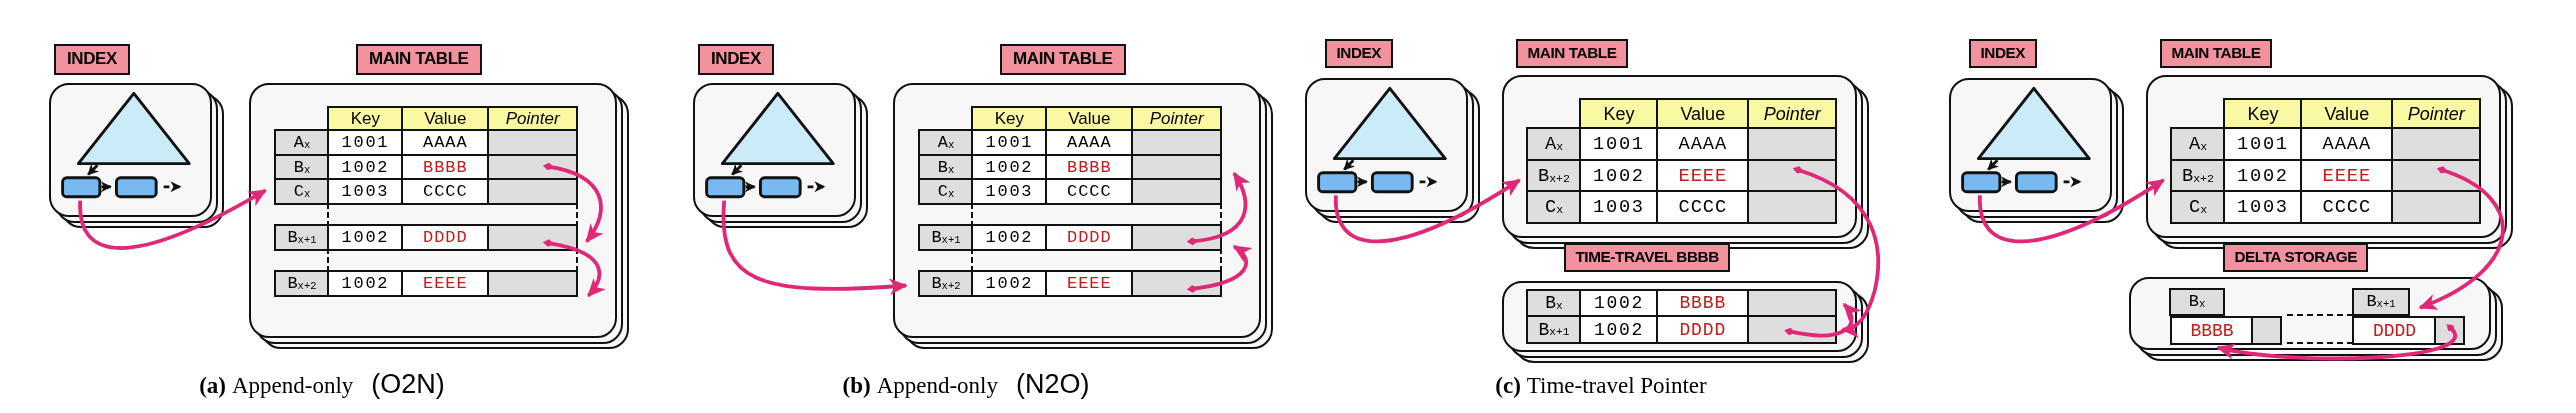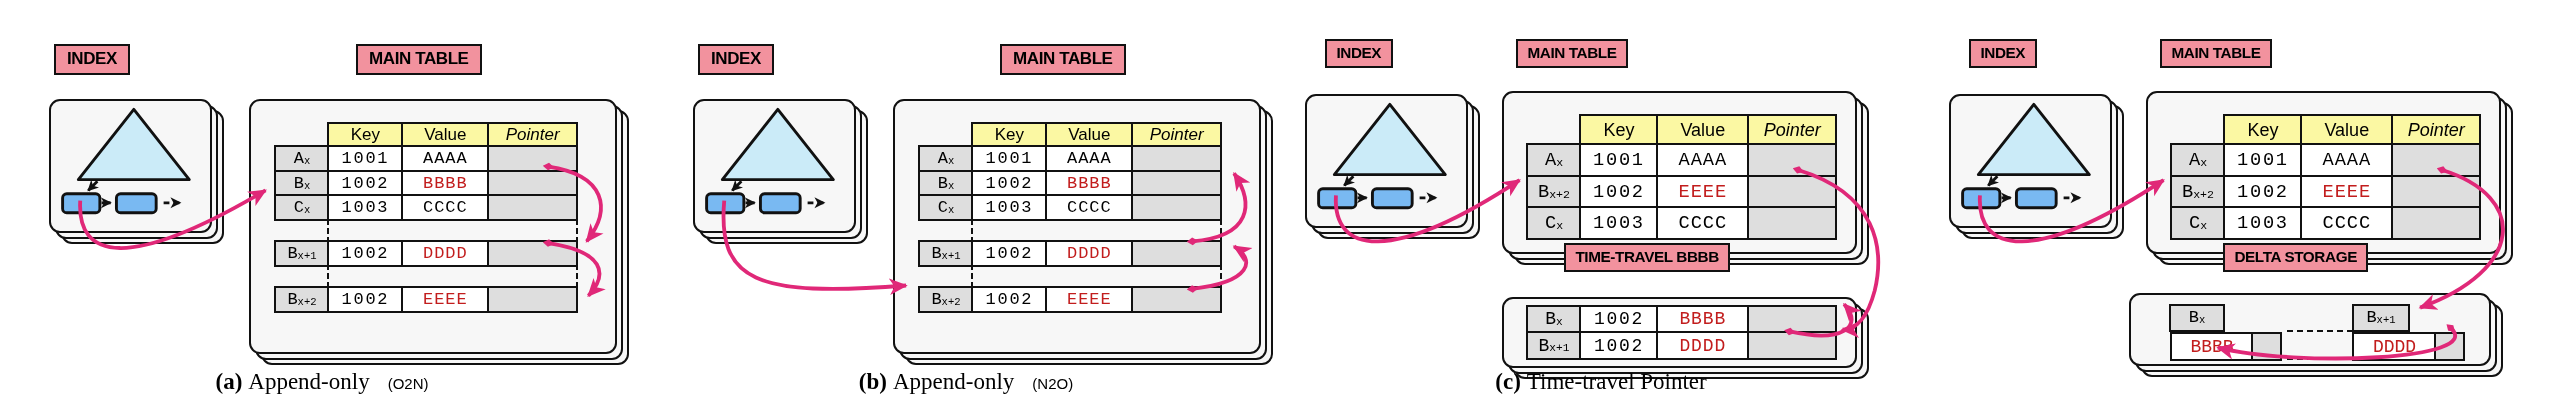--- a/index.html
+++ b/index.html
@@ -13,22 +13,22 @@
   .panel{position:absolute;top:0;width:644px;height:413px}
 
   
   .badge{position:absolute;display:inline-block;background:var(--pink_badge);
     border:2.6px solid var(--ink);border-radius:0;padding:3.4px 11px;
     font:bold 17px "Liberation Sans",sans-serif;color:#000;letter-spacing:-0.4px;white-space:nowrap}
   .badge.sm{font-size:15.3px;padding:3.4px 9.4px}
 
   
   .stack{position:absolute}
-  .layer,.card-face{position:absolute;left:0;top:16px;width:100%;height:100%;
-    background:var(--card_bg);border:2.6px solid var(--ink);border-radius:11px}
+  .layer,.card-face{position:absolute;left:0;top:0;width:100%;height:100%;
+    background:var(--card_bg);border:2.6px solid var(--ink);border-radius:20px}
   .layer.l2{transform:translate(12px,11px)}
   .layer.l1{transform:translate(6px,6px)}
   .card-face{overflow:visible}
 
   
   .vtable{position:absolute}
   .hrow{display:flex;margin-left:calc(var(--wl) - 2.6px)}
   .hcell{height:var(--hh);border:2.6px solid var(--ink);background:var(--header_yellow);
     display:flex;align-items:center;justify-content:center;
     font:400 var(--hfs) "Liberation Sans",sans-serif;color:#000}
@@ -65,21 +65,21 @@
   .dptr{height:29px;border:2.6px solid var(--ink);background:var(--cell_gray);margin-left:-2.6px}
   .ddash{position:absolute;height:0;border-top:2.6px dashed var(--ink)}
 
   
   svg.arrows{position:absolute;left:0;top:0;width:644px;height:413px;overflow:visible;pointer-events:none}
   .index-art{position:absolute;left:0;top:0;width:100%;height:100%;overflow:visible}
 
   .caption{position:absolute;left:0;right:0;top:369px;text-align:center;
     font:23px "Liberation Serif",serif;color:#000;white-space:nowrap}
   .ctag{font-weight:bold;margin-right:6px}
-  .csuf{font-family:"Liberation Sans",sans-serif;font-size:15px;margin-left:18px}
+  .csuf{font-family:"Liberation Sans",sans-serif;font-size:27px;margin-left:18px}
 </style>
 </head>
 <body>
 
 <svg width="0" height="0" style="position:absolute">
   <defs>
     <marker id="hp" viewBox="0 0 12 12" refX="10" refY="6" markerWidth="5.2" markerHeight="5.2" orient="auto">
       <path d="M0,1 L11,6 L0,11 L3,6 Z" fill="#E02878"></path>
     </marker>
     <marker id="tp" viewBox="0 0 12 12" refX="6" refY="6" markerWidth="3" markerHeight="3" orient="auto">

